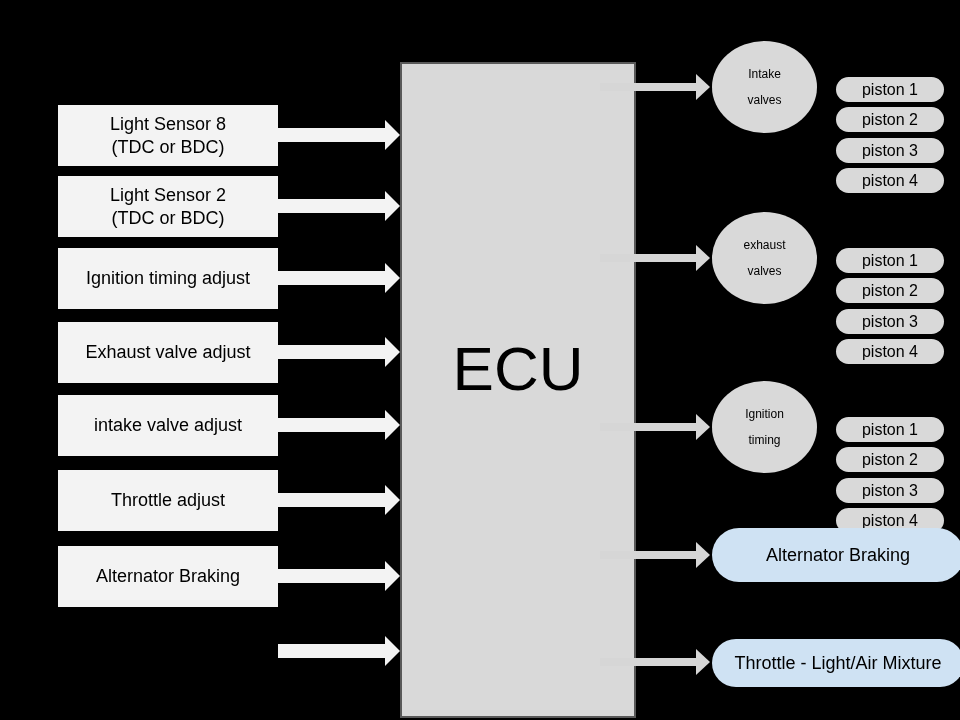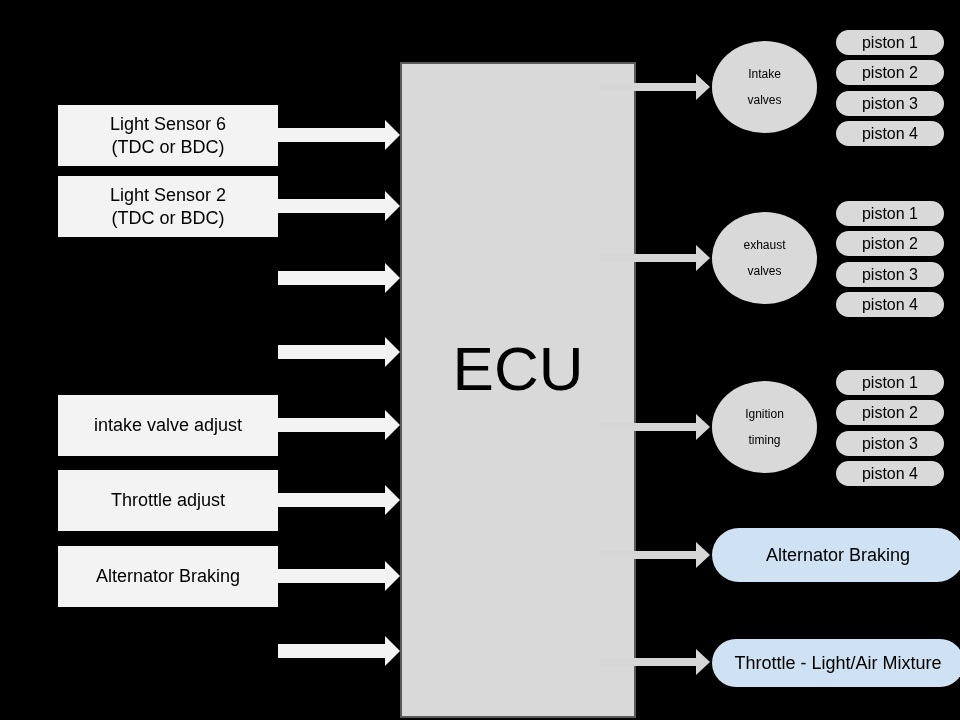--- a/index.html
+++ b/index.html
@@ -108,20 +108,21 @@
     position: absolute;
     left: 836px;
     width: 108px;
     height: 25px;
     border-radius: 13px;
     background: var(--piston_fill);
     display: flex;
     align-items: center;
     justify-content: center;
     font-size: 16px;
+    margin-top: 47px;
   }
 
   
   .blue-pill {
     position: absolute;
     left: 712px;
     width: 252px;
     background: var(--blue_fill);
     display: flex;
     align-items: center;
@@ -131,27 +132,33 @@
   }
   .blue-pill.p1 { top: 528px; height: 54px; border-radius: 27px; }
   .blue-pill.p2 { top: 639px; height: 48px; border-radius: 24px; }
 </style>
 </head>
 <body>
 
 <div class="canvas">
 
   <div class="in-box" style="top:105px">
-    <span class="label">Light Sensor 6
+    <span class="label">Light Sensor 8
 (TDC or BDC)</span>
   </div>
   <div class="in-box" style="top:176px">
     <span class="label">Light Sensor 2
 (TDC or BDC)</span>
   </div>
+  <div class="in-box" style="top:248px">
+    <span class="label">Ignition timing adjust</span>
+  </div>
+  <div class="in-box" style="top:322px">
+    <span class="label">Exhaust valve adjust</span>
+  </div>
   <div class="in-box" style="top:470px">
     <span class="label">Throttle adjust</span>
   </div>
   <div class="in-box" style="top:395px">
     <span class="label">intake valve adjust</span>
   </div>
   <div class="in-box" style="top:546px">
     <span class="label">Alternator Braking</span>
   </div>
 

